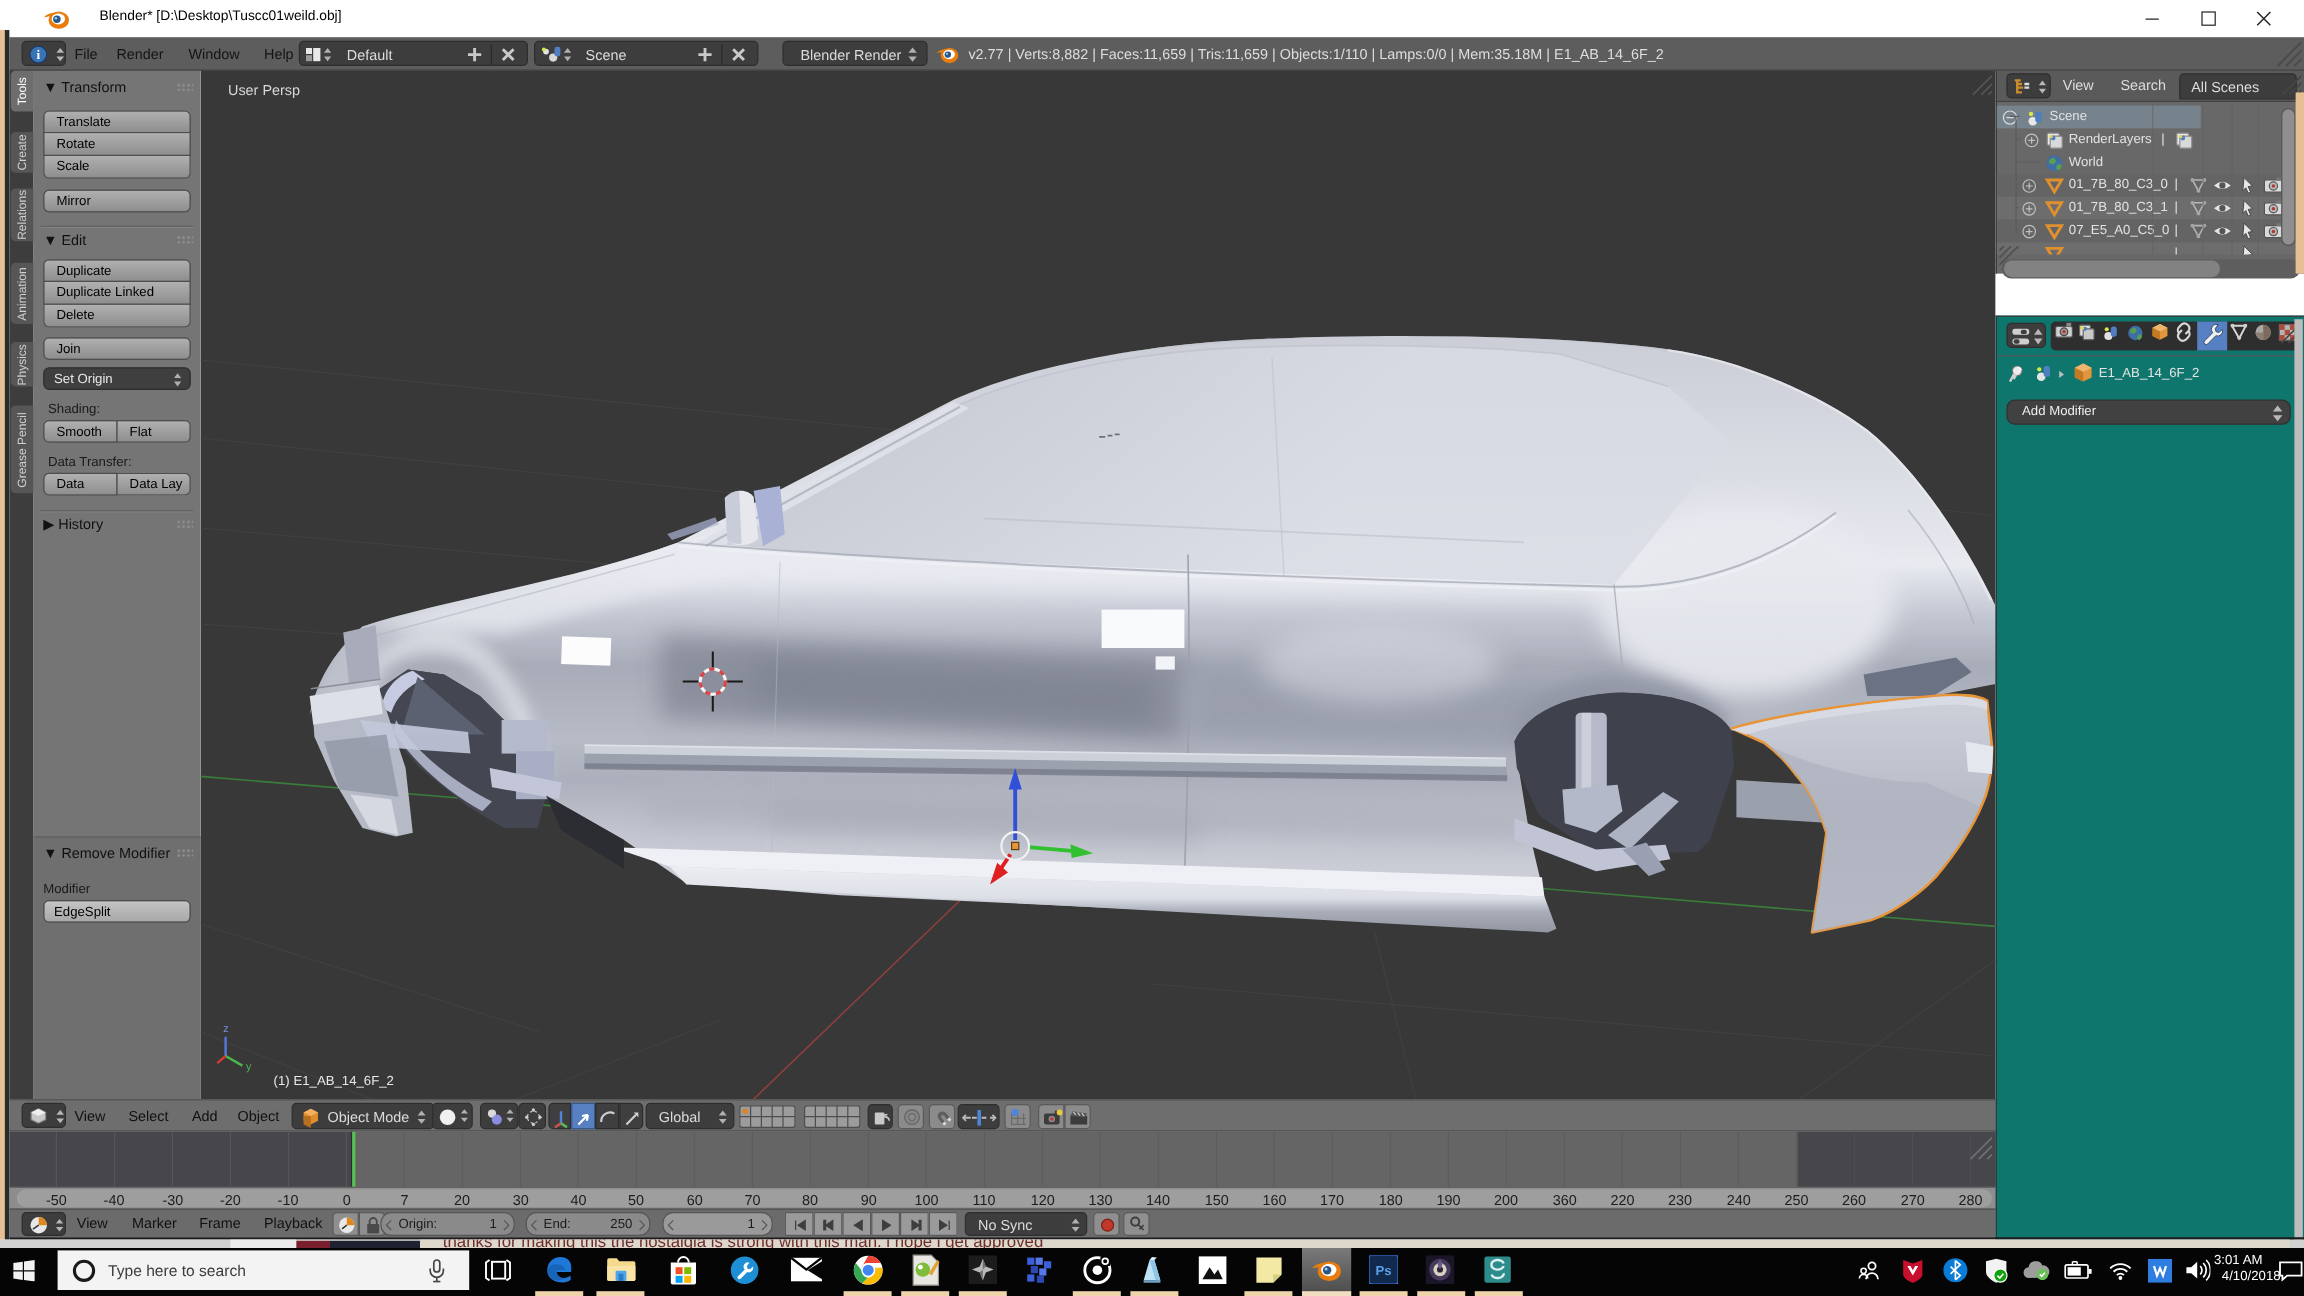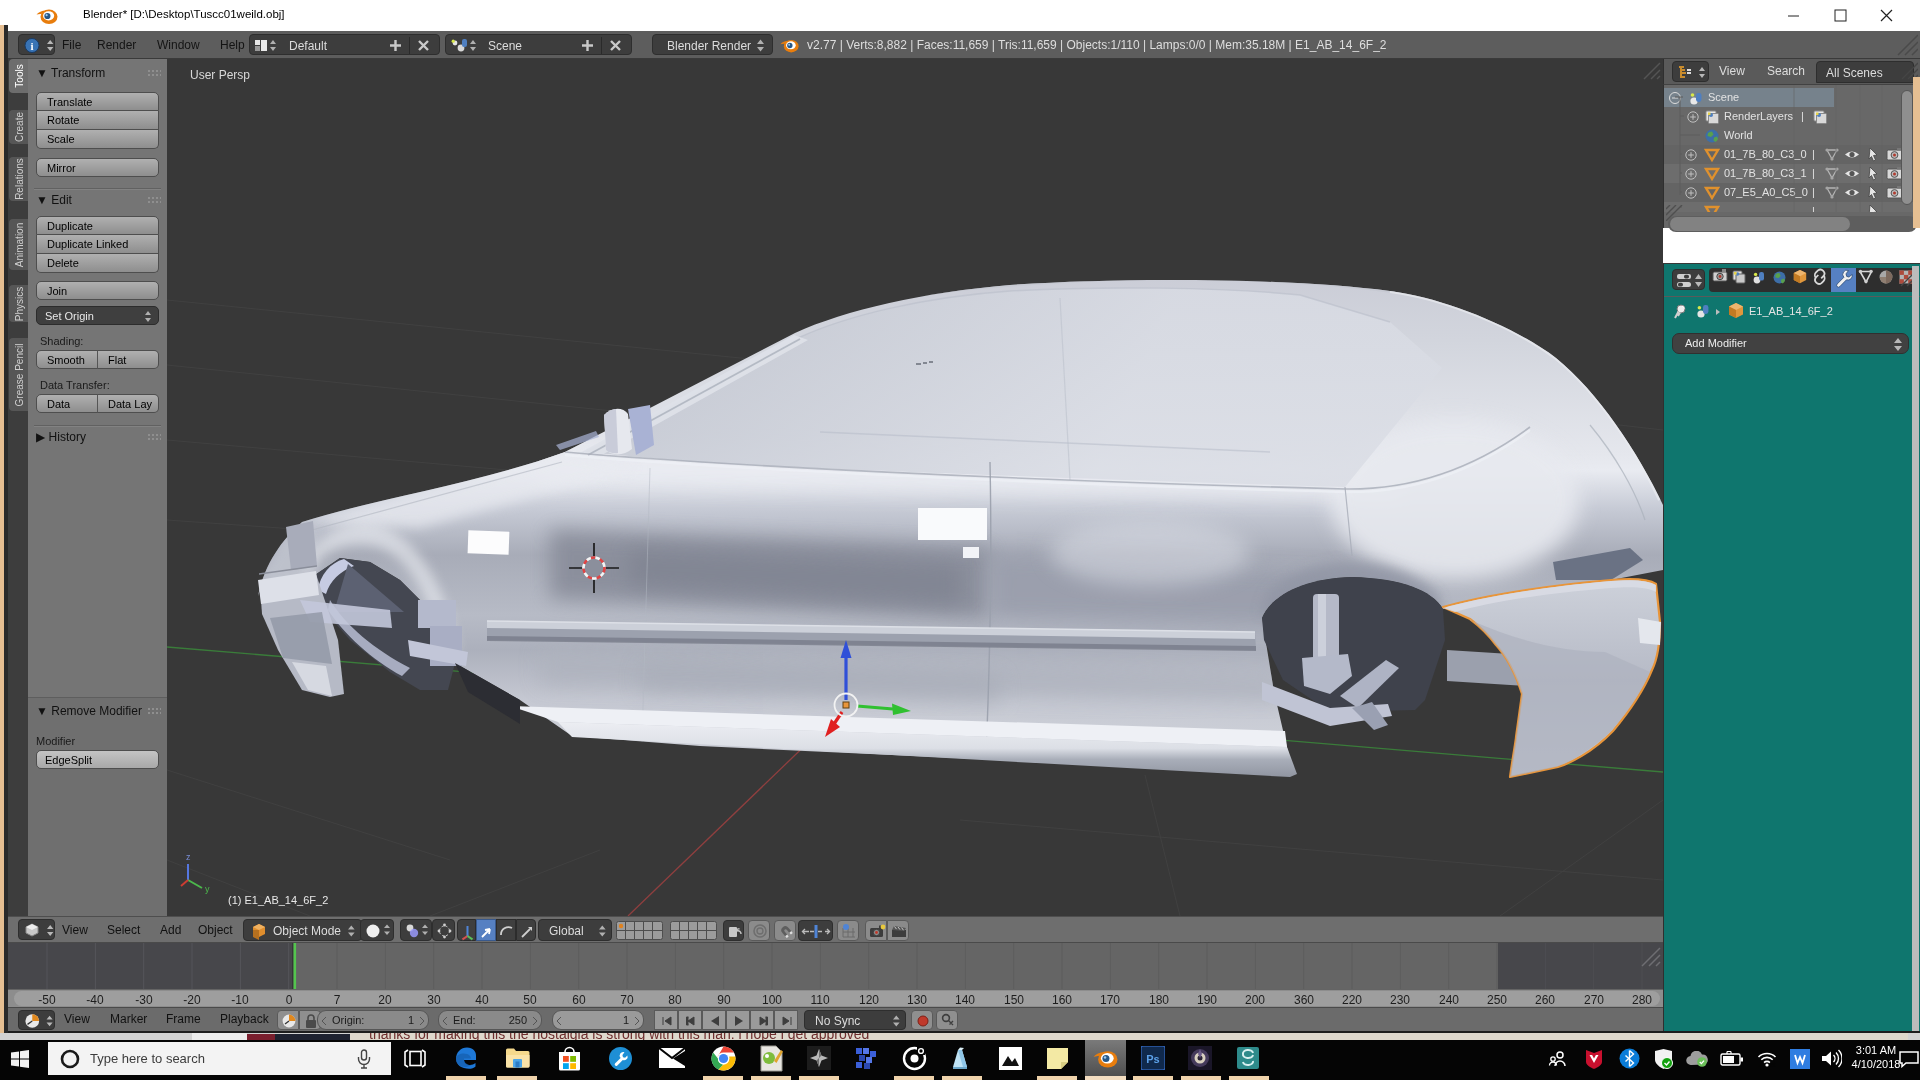--- a/index.html
+++ b/index.html
@@ -1190,19 +1190,19 @@
       <path d="M14 14 l5 4 M19 14 l-5 4" stroke="#050505" stroke-width="1.2"></path>
     </svg>
     <svg class="abs" style="left:1790px;top:9px" width="20" height="20" viewBox="0 0 20 20">
       <rect x="0" y="0" width="20" height="20" fill="#2f7de1"></rect>
       <path d="M3 6 L5.5 14 L8 8 L10.5 14 L13 6" stroke="#fff" stroke-width="1.8" fill="none" transform="translate(2,0)"></path>
     </svg>
     <svg class="abs" style="left:1820px;top:9px" width="22" height="19" viewBox="0 0 22 19">
       <path d="M2 7 H6 L11 2.5 V16.5 L6 12 H2 z" fill="#fff"></path>
       <path d="M13.5 6 a5 5 0 0 1 0 7 M16 3.5 a8.5 8.5 0 0 1 0 12 M18.5 1 a12 12 0 0 1 0 17" stroke="#fff" stroke-width="1.4" fill="none"></path>
     </svg>
-    <div class="abs tbtxt" style="left:1845px;top:4px;width:62px;text-align:center">3:01 AM</div>
+    <div class="abs tbtxt" style="left:1845px;top:4px;width:62px;">3:01 AM</div>
     <div class="abs tbtxt" style="left:1845px;top:18px;width:62px;text-align:center">4/10/2018</div>
     <svg class="abs" style="left:1898px;top:10px" width="22" height="18" viewBox="0 0 22 18">
       <path d="M2 2 H20 V13 H8 L4 16.5 V13 H2 z" fill="none" stroke="#fff" stroke-width="1.5"></path>
     </svg>
   </div>
 </div>
 
 </body></html>

